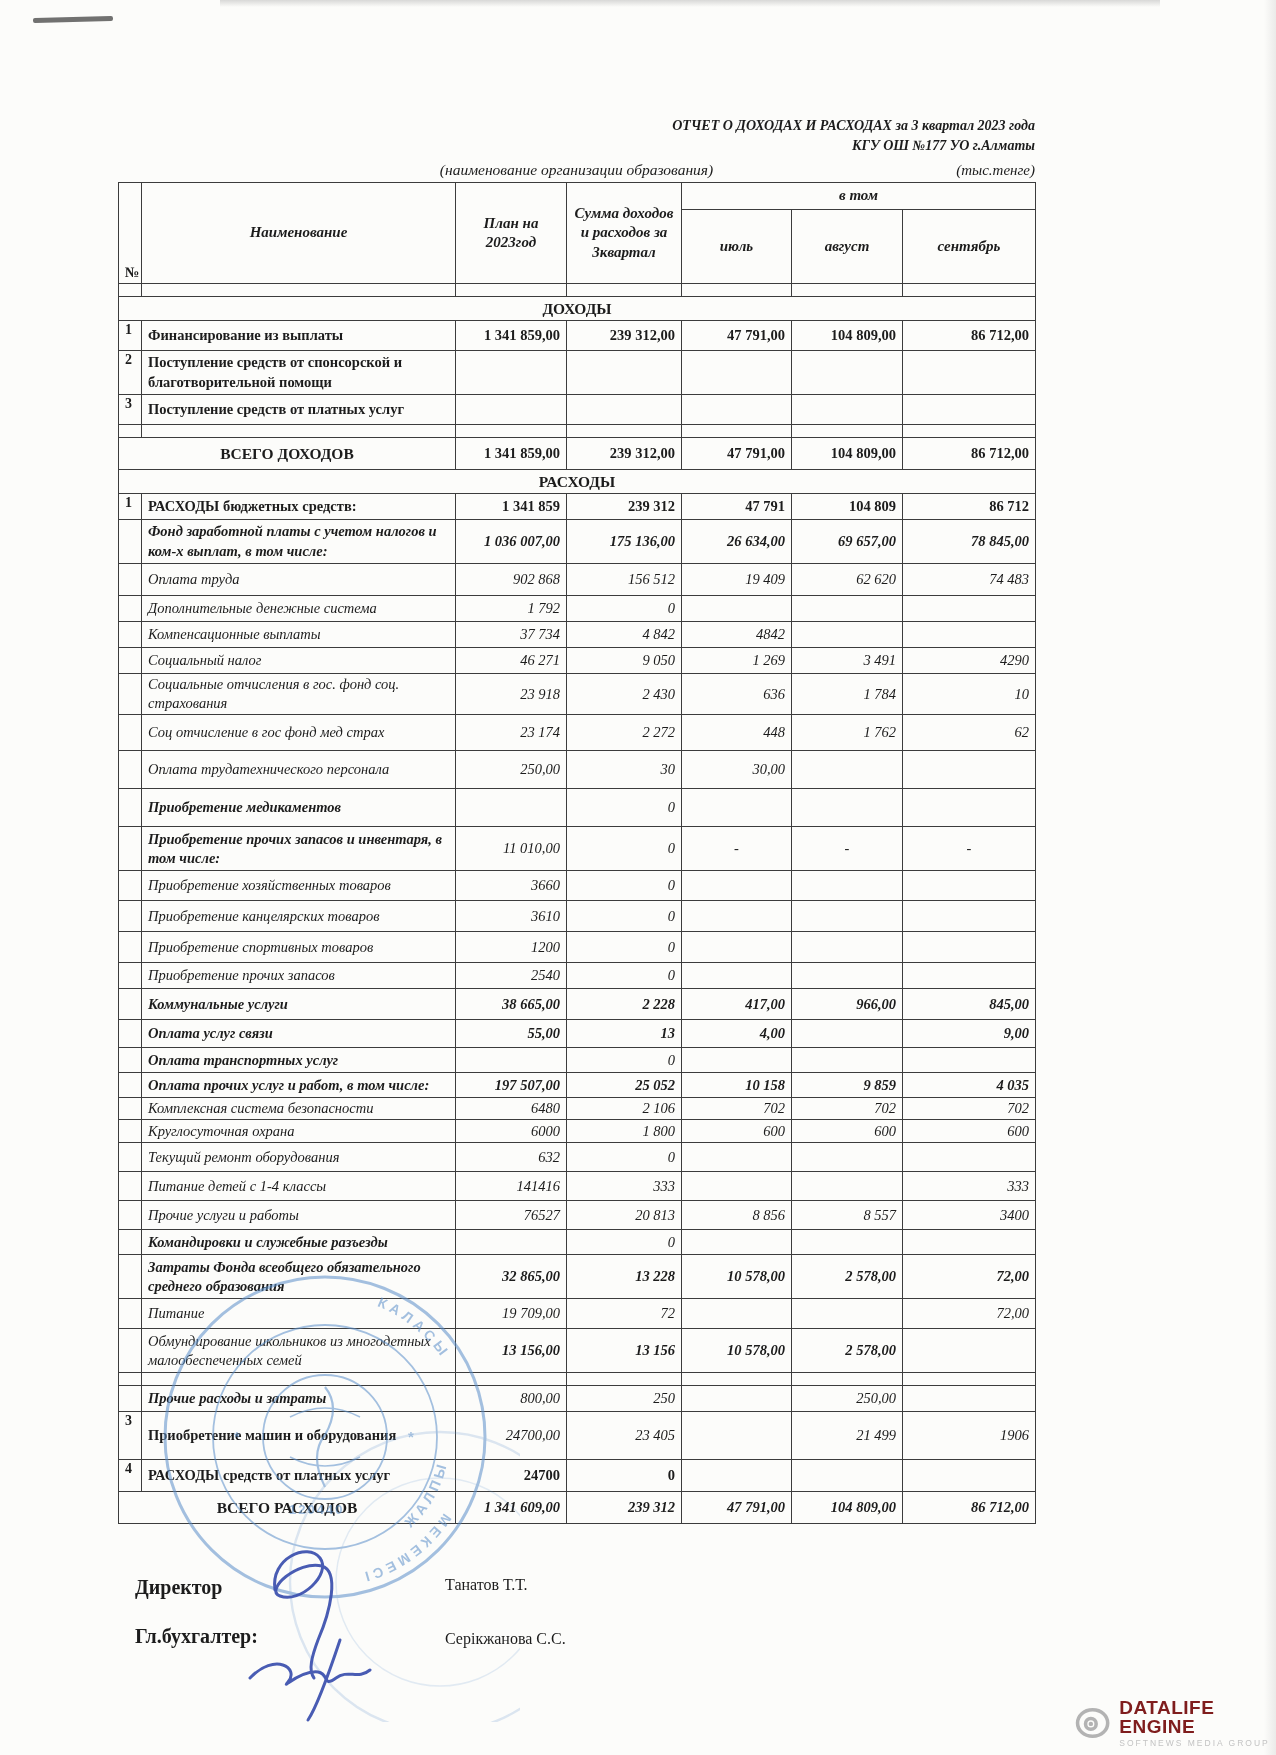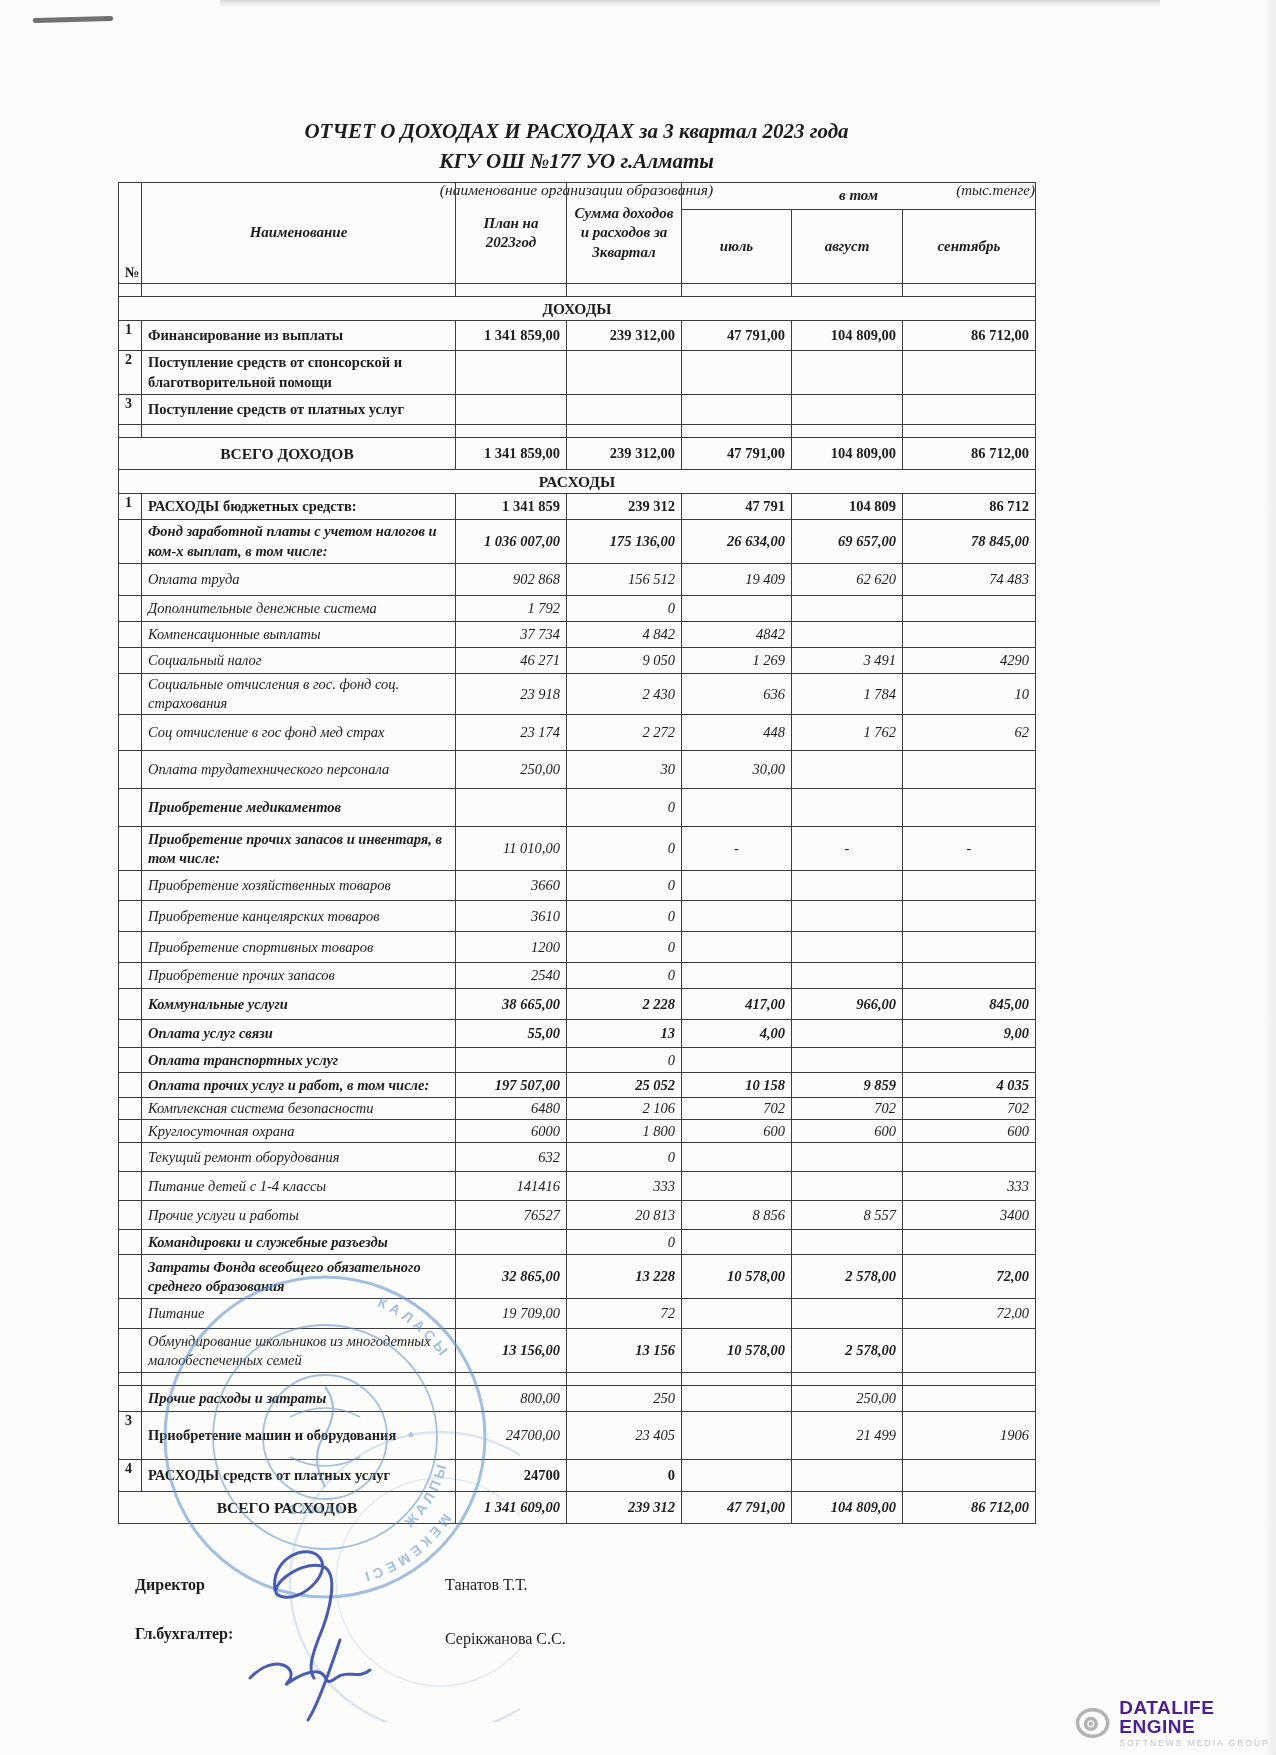--- a/index.html
+++ b/index.html
@@ -7,21 +7,21 @@
         font-family:"Liberation Serif", serif;color:#1c1c1c;overflow:hidden;margin:0 auto;}
   
   .scan-top{position:absolute;top:0;left:220px;width:940px;height:7px;
             background:linear-gradient(to bottom,rgba(150,150,150,.35),rgba(150,150,150,0));}
   .scan-dash{position:absolute;top:17px;left:33px;width:80px;height:5px;background:#4d4d4d;
              border-radius:2px;transform:rotate(-1.5deg);opacity:.8;}
   .scan-right{position:absolute;right:0;top:0;width:12px;height:100%;
               background:linear-gradient(to left,rgba(190,190,190,.28),rgba(190,190,190,0));}
   
   .title-wrap{position:absolute;left:118px;top:116px;width:917px;text-align:center;}
-  .title1,.title2{font-size:21px;font-weight:bold;font-style:italic;line-height:1.45;}
+  .title1,.title2{font-size:14px;font-weight:bold;font-style:italic;line-height:1.45;text-align:right;}
   .caption-row{position:relative;margin-top:4px;font-style:italic;font-size:15.5px;height:20px;}
   .org-caption{display:inline-block;}
   .units-note{position:absolute;right:0;top:1px;font-style:italic;font-size:15px;}
   
   table.report{position:absolute;left:118px;top:182px;width:917px;border-collapse:collapse;
                table-layout:fixed;}
   table.report th,table.report td{border:1px solid #3c3c3c;padding:1px 6px;overflow:hidden;}
   table.report{border:1.5px solid #333;}
   thead th{font-weight:bold;font-style:italic;font-size:15px;text-align:center;
            vertical-align:middle;line-height:1.3;}
@@ -33,31 +33,31 @@
   .ncol{text-align:left;padding:2px 1px 1px 2px;font-weight:bold;font-size:14px;vertical-align:top;}
   .name{text-align:left;padding-left:5px;line-height:1.32;}
   .num{text-align:right;padding-right:9px;white-space:nowrap;}
   .dash{text-align:center;padding-right:0;}
   .section{text-align:center;font-weight:bold;font-size:15.5px;font-style:normal;}
   .total-name{text-align:center;font-weight:bold;font-size:15.5px;}
   .s-b{font-weight:bold;}
   .s-i{font-style:italic;}
   .s-bi{font-weight:bold;font-style:italic;}
   
-  .sig-label{position:absolute;font-size:16px;font-weight:bold;}
+  .sig-label{position:absolute;font-size:20px;font-weight:bold;}
   .sig-name{position:absolute;font-size:16px;}
   .sig-svg{position:absolute;left:180px;top:1520px;pointer-events:none;}
   
   .stamp-svg{position:absolute;left:140px;top:1252px;pointer-events:none;opacity:.55;
              filter:blur(.4px);}
   
   .wm{position:absolute;left:1074px;top:1698px;display:flex;align-items:center;gap:8px;
       font-family:"Liberation Sans", sans-serif;}
   .wm-text{display:flex;flex-direction:column;}
-  .wm-title{font-size:19px;font-weight:bold;color:#4c1d95;letter-spacing:.5px;line-height:1;}
+  .wm-title{font-size:19px;font-weight:bold;color:#7f1d1d;letter-spacing:.5px;line-height:1;}
   .wm-sub{font-size:8.5px;color:#c3c3c3;letter-spacing:2px;margin-top:3px;line-height:1;}
 </style>
 </head>
 <body>
 
 <div class="page">
 
   <div class="scan-top"></div>
   <div class="scan-dash"></div>
   <div class="scan-right"></div>

